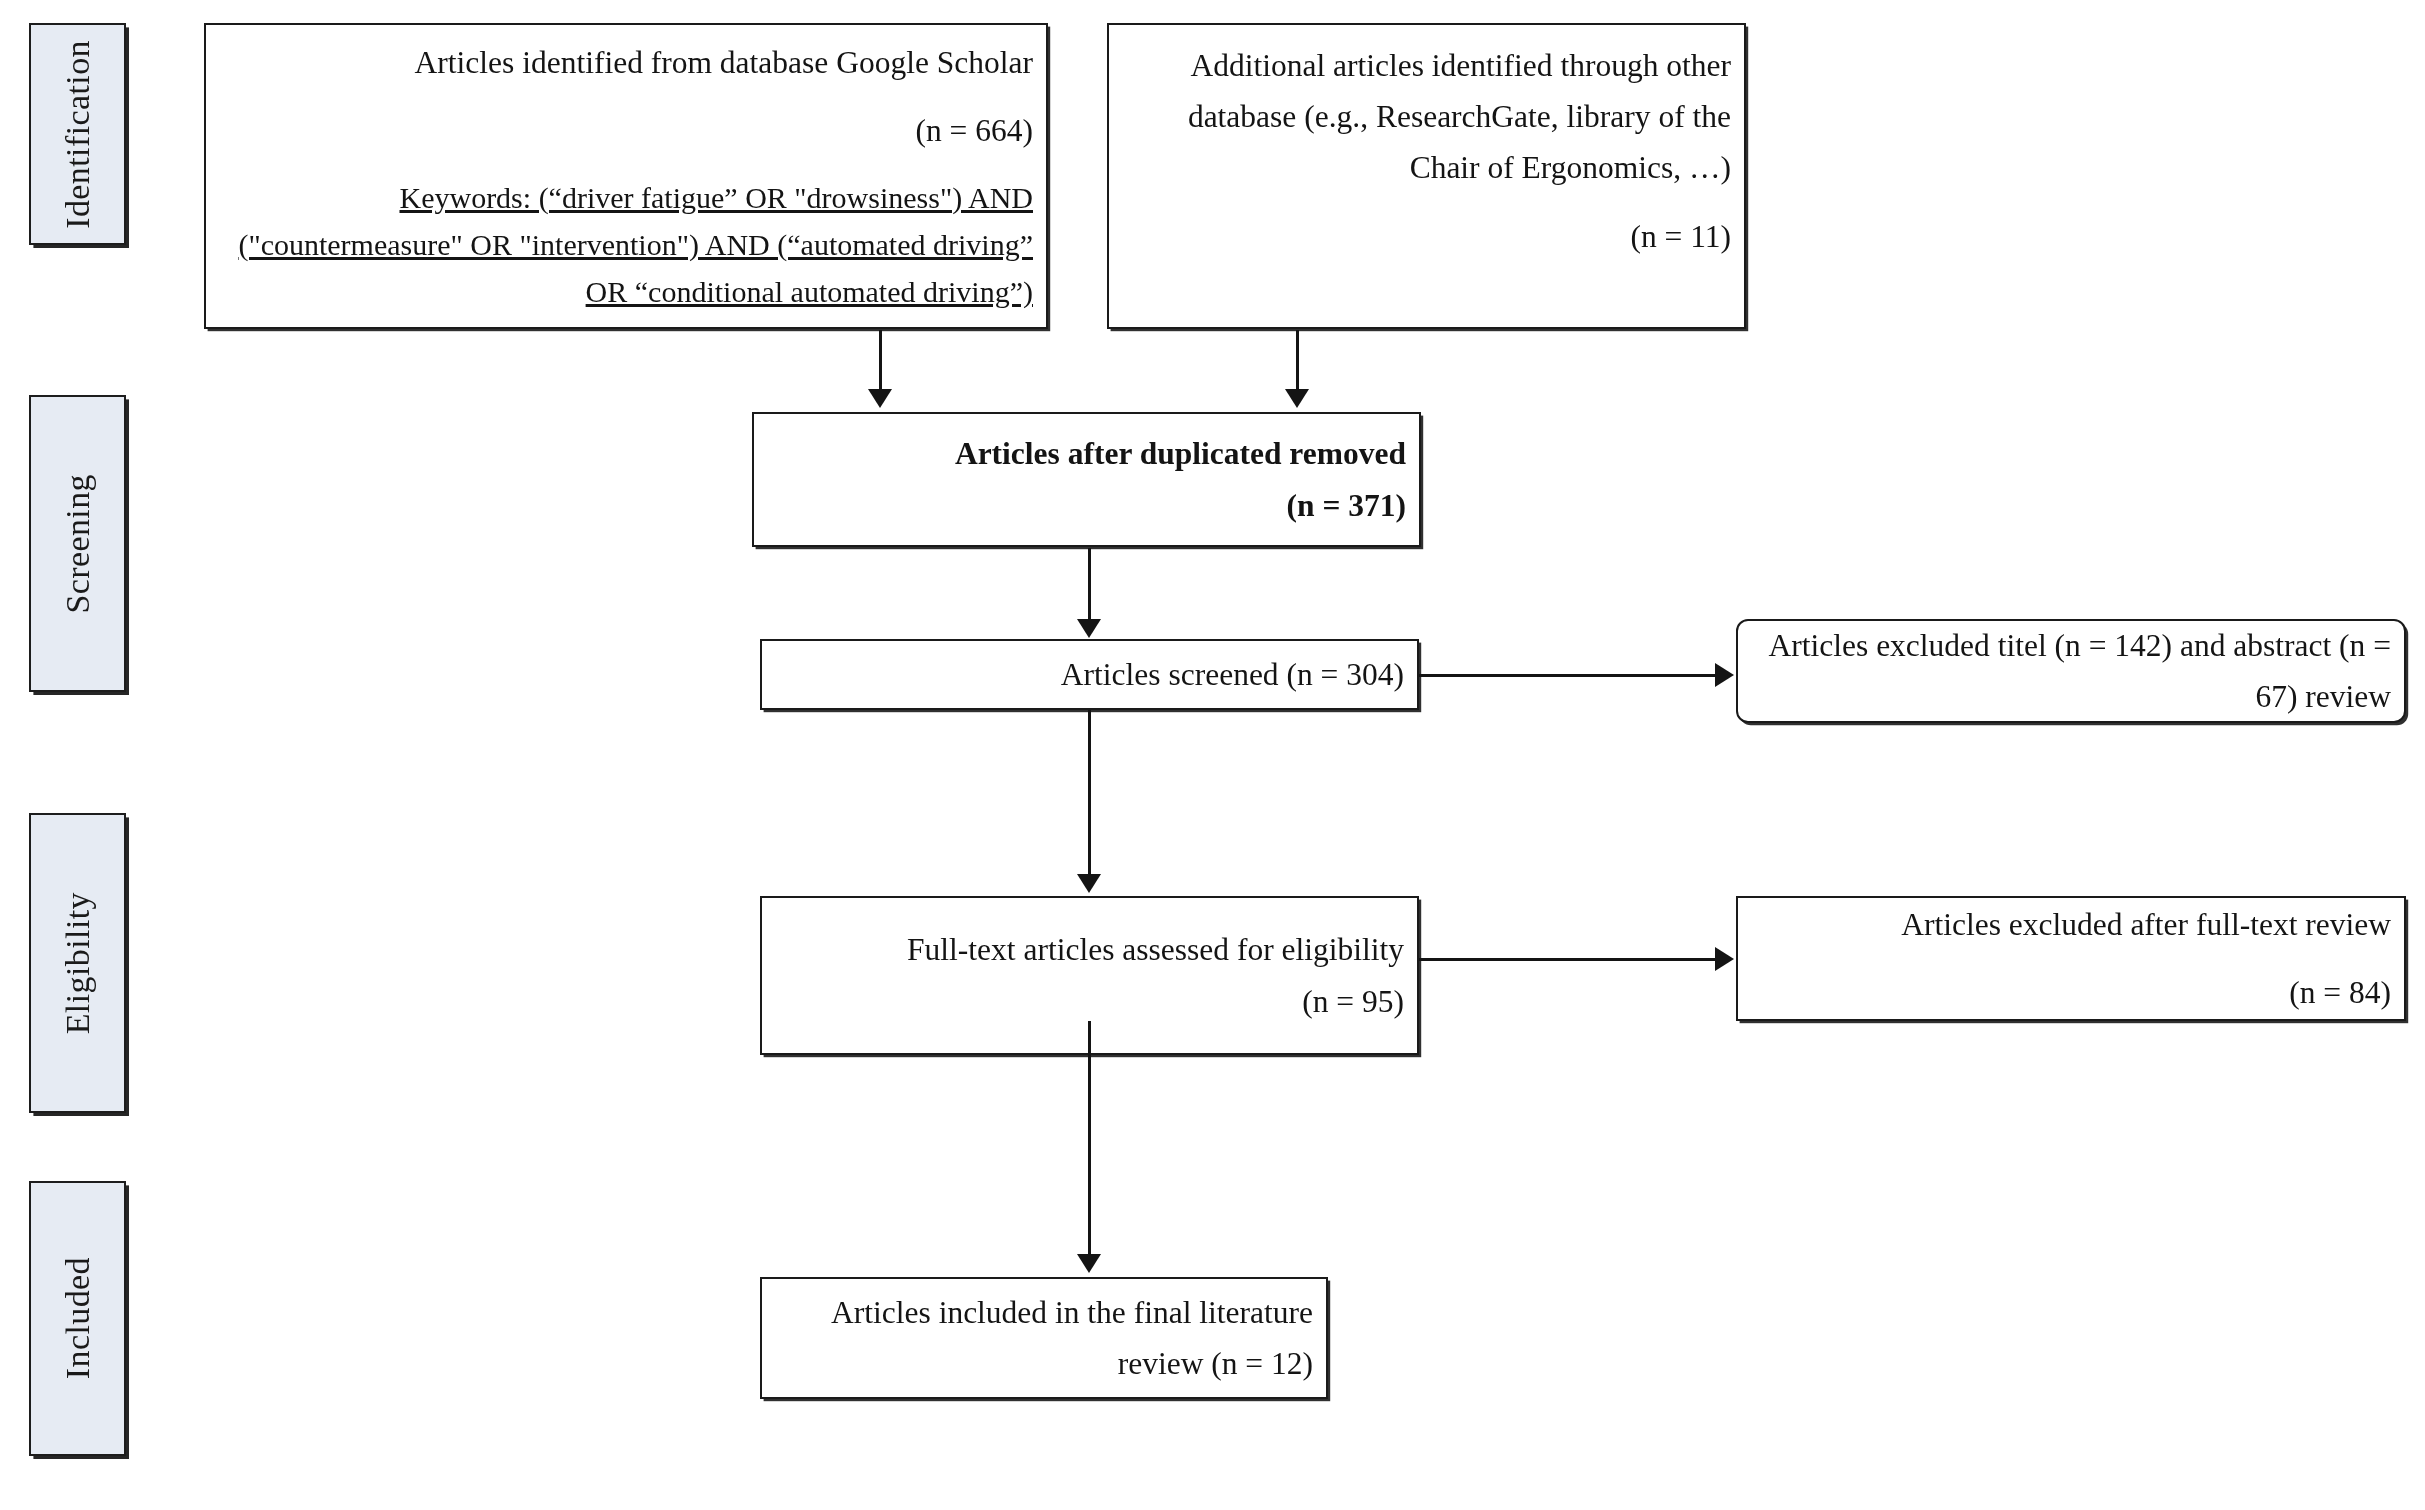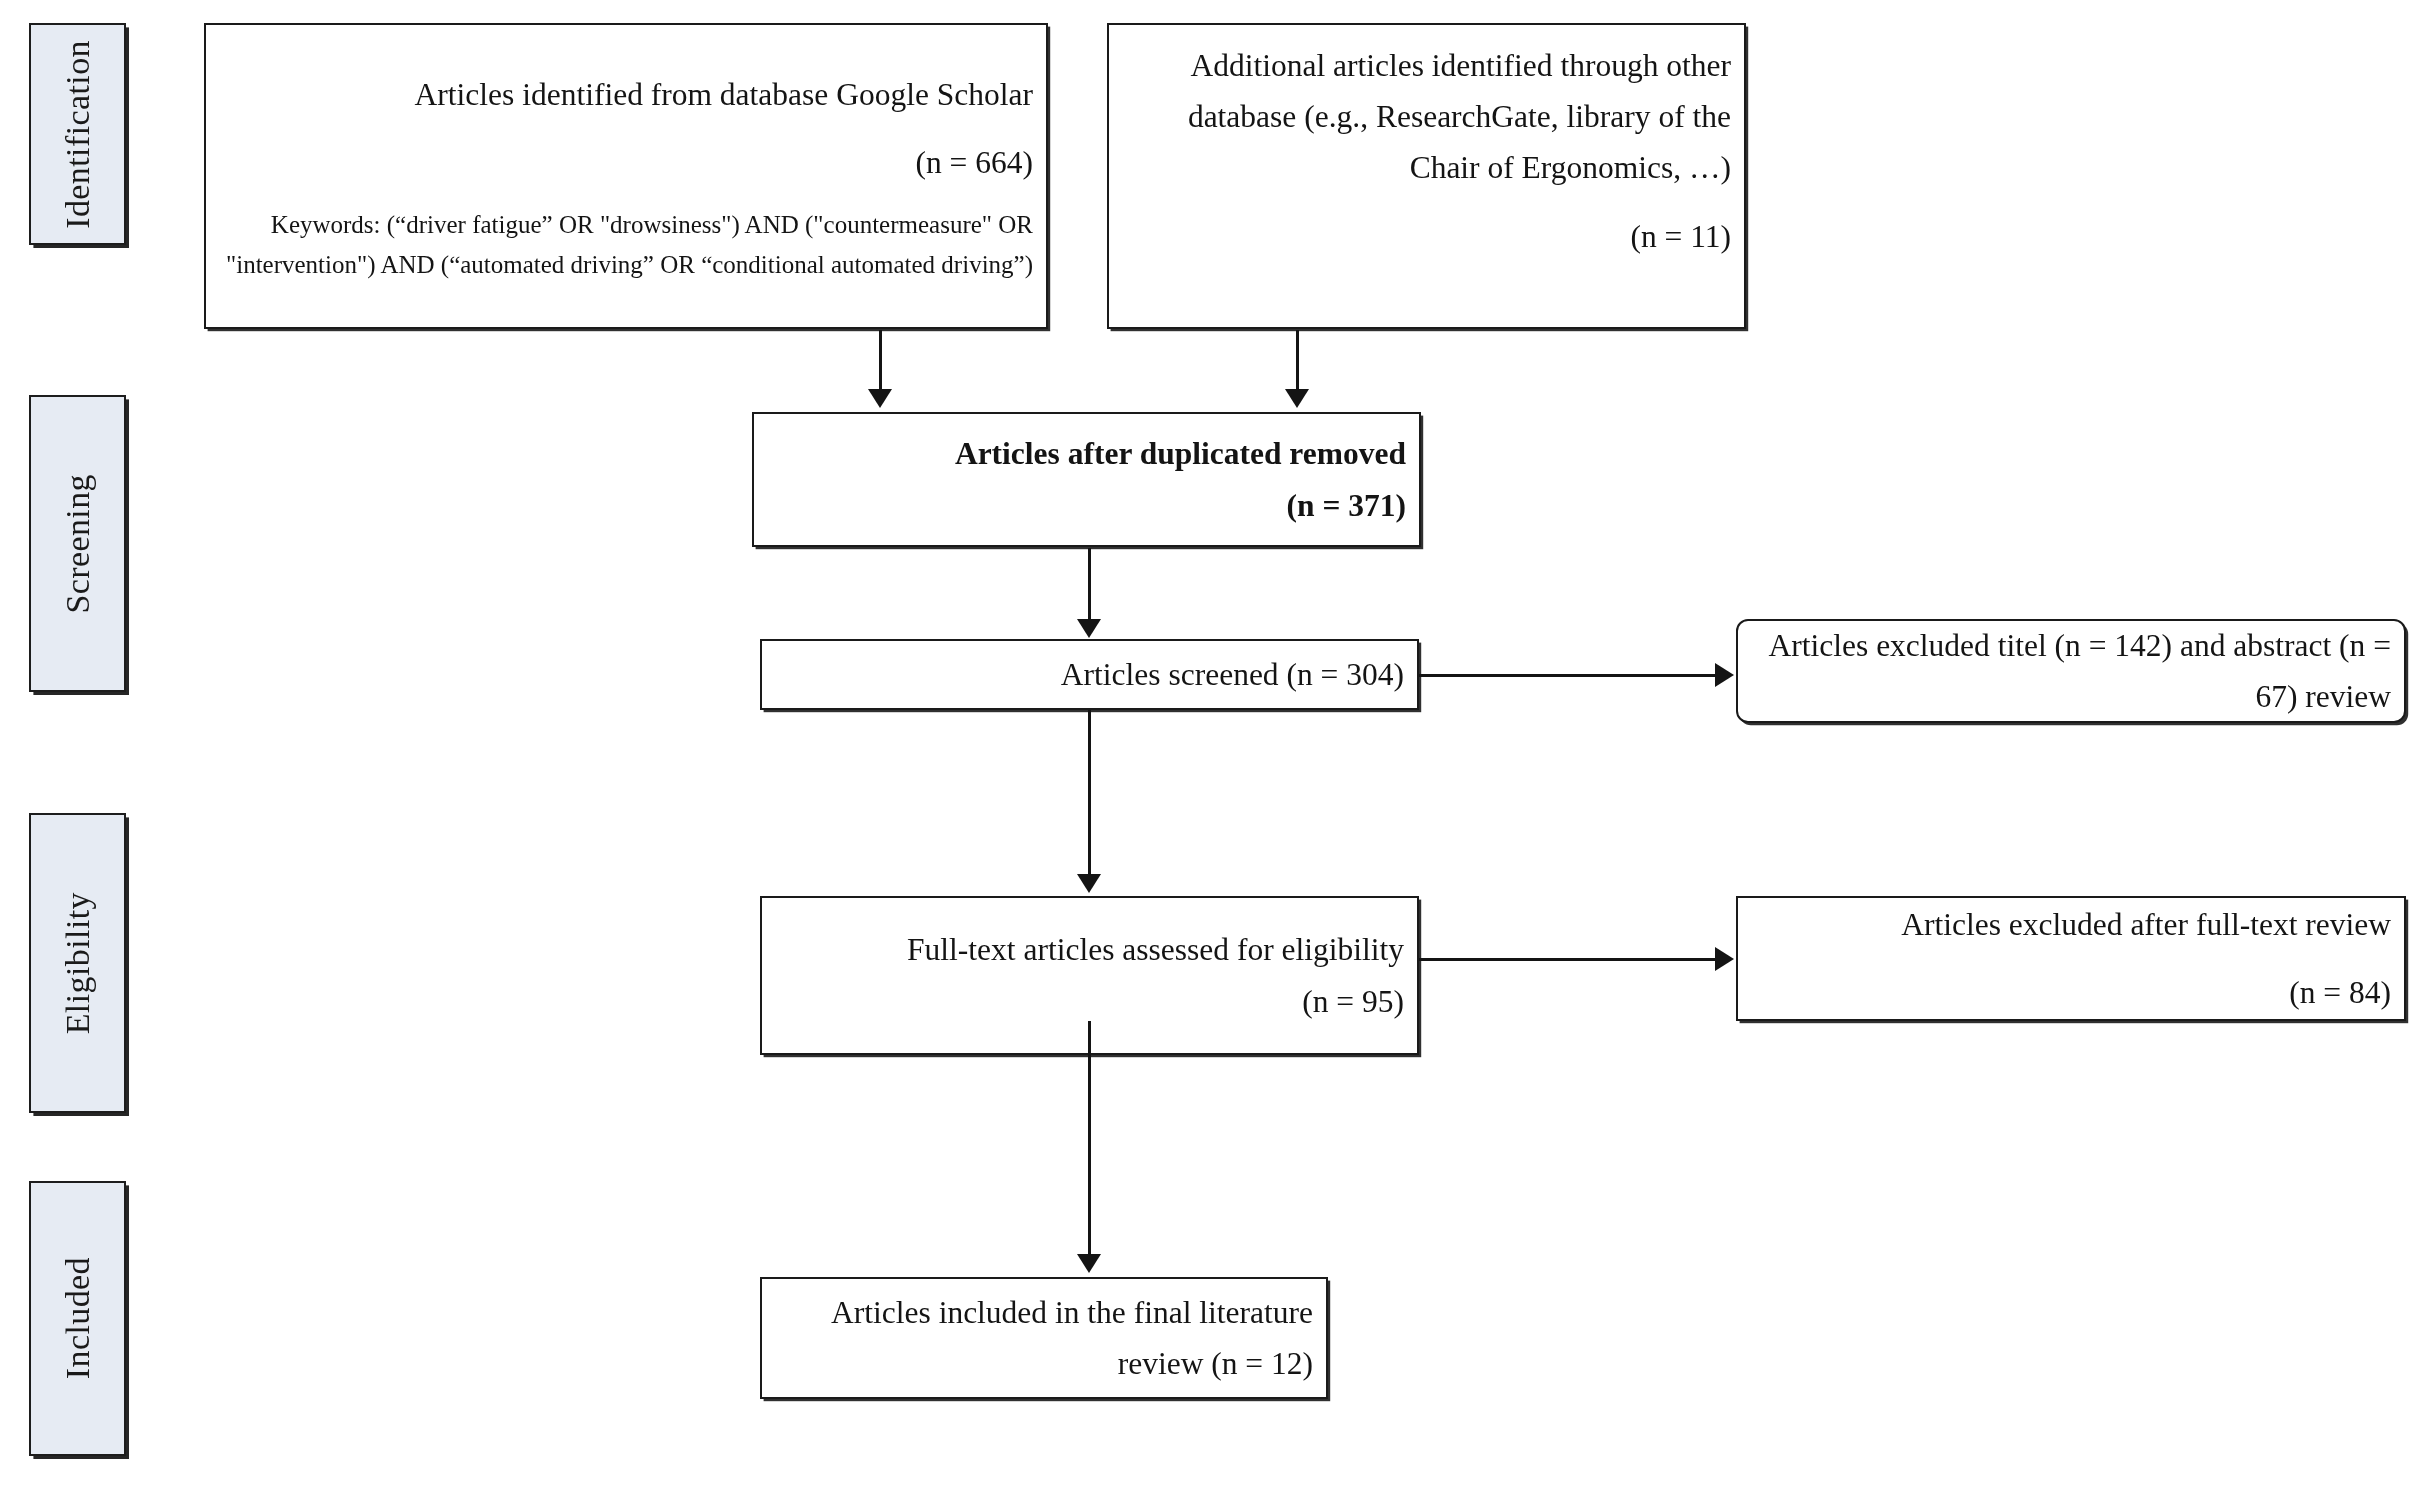--- a/index.html
+++ b/index.html
@@ -54,21 +54,21 @@
   .flow-box .inner {
     width: 100%;
     text-align: right;
     font-size: 31.5px;
     line-height: 1.62;
   }
   .flow-box .inner .line { display: block; }
   .flow-box .inner .spacer { display: block; height: 0.55em; }
 
   
-  .kw { display: block; font-size: 25px; line-height: 1.58; }
+  .kw { display: block; font-size: 30px; line-height: 1.58; text-decoration: underline; }
 
   
   .vline {
     position: absolute;
     width: 2.9px;
     background: #141414;
   }
   .hline {
     position: absolute;
     height: 2.9px;

